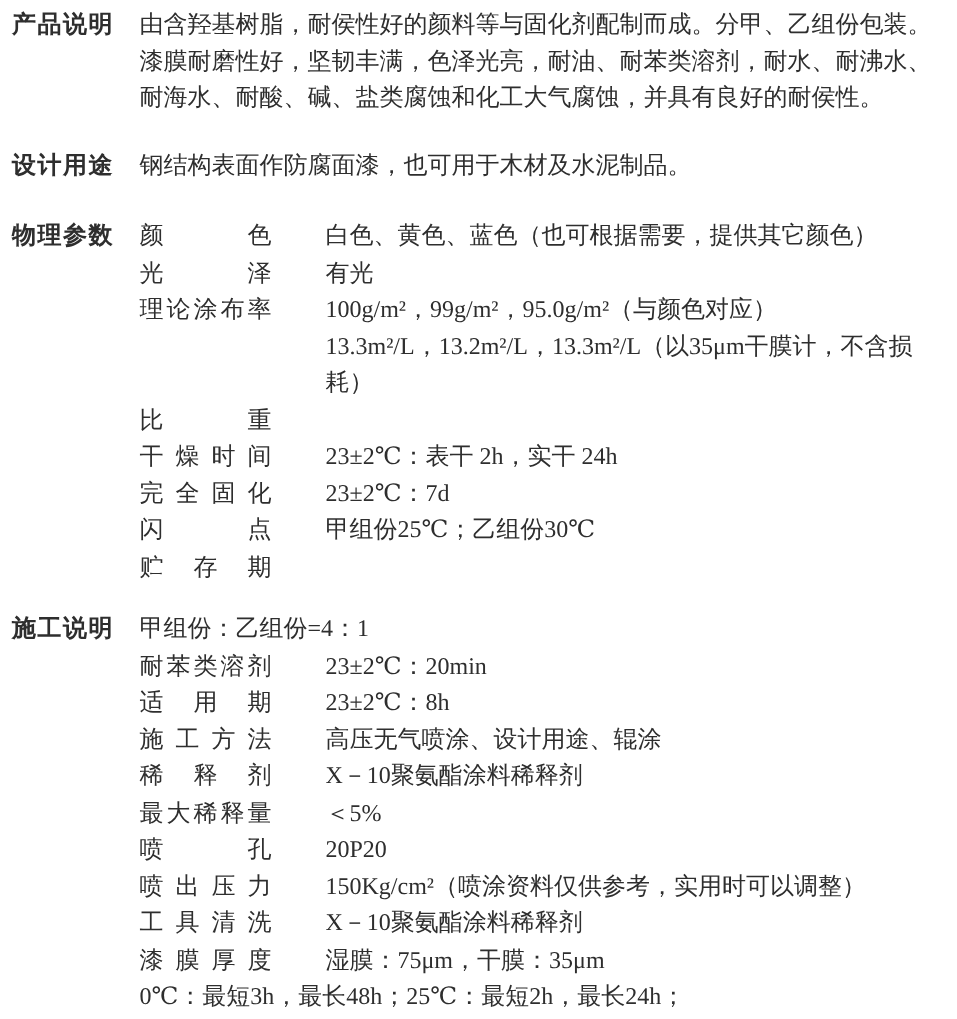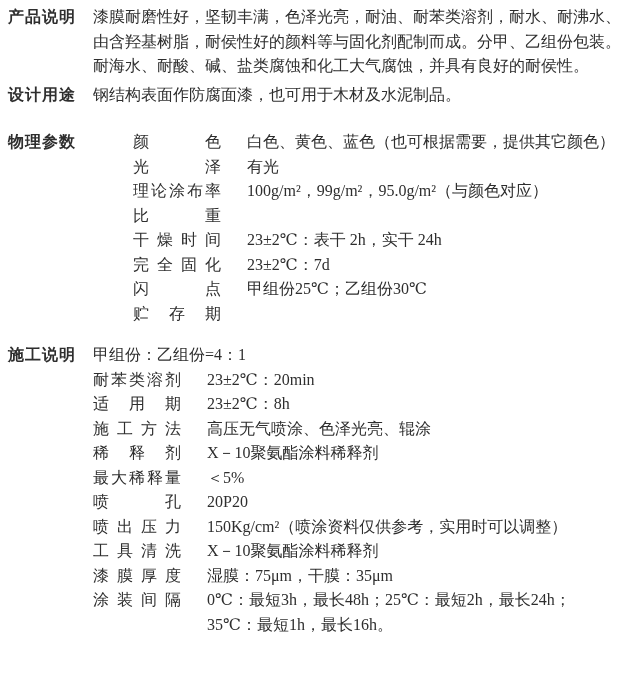--- a/index.html
+++ b/index.html
@@ -10,55 +10,55 @@
     box-sizing: border-box;
     padding: 5px 4px 2px 8px;
     background: #ffffff;
     color: #2e2e2e;
     font-family: "Liberation Serif", "DejaVu Serif", serif;
     font-size: 16px;
     line-height: 24.5px;
     overflow: hidden;
   }
   .section { display: flex; align-items: flex-start; }
-  .section + .section { margin-top: 4px; }
-  .section:nth-child(3) { margin-top: 23px; gap: 40px; }
+  .section + .section { margin-top: 20px; }
+  .section:nth-child(3) { margin-top: 23px; }
   .section:nth-child(4) { margin-top: 17px; }
   .section-title {
     flex: 0 0 85px;
     width: 85px;
     font-family: "Liberation Sans", "DejaVu Sans", sans-serif;
     font-weight: 700;
     letter-spacing: 1px;
     white-space: nowrap;
   }
   .section-body { flex: 1 1 auto; min-width: 0; }
   .para-line { white-space: nowrap; }
   .param-row { display: flex; align-items: flex-start; }
   .param-label {
     flex: 0 0 88px;
     width: 88px;
-    margin-right: 26px;
+    margin-right: 36px;
     text-align: justify;
     text-align-last: justify;
     white-space: normal;
   }
   .param-value { flex: 1 1 auto; min-width: 0; }
   .value-line { white-space: pre-wrap; }
 </style>
 </head>
 <body>
 
 <div class="page">
   <div id="sections-root">
       <div class="section">
         <div class="section-title">产品说明</div>
         <div class="section-body">
+          <div class="para-line">由含羟基树脂，耐侯性好的颜料等与固化剂配制而成。分甲、乙组份包装。</div>
           <div class="para-line">漆膜耐磨性好，坚韧丰满，色泽光亮，耐油、耐苯类溶剂，耐水、耐沸水、</div>
-          <div class="para-line">由含羟基树脂，耐侯性好的颜料等与固化剂配制而成。分甲、乙组份包装。</div>
           <div class="para-line">耐海水、耐酸、碱、盐类腐蚀和化工大气腐蚀，并具有良好的耐侯性。</div>
         </div>
       </div>
       <div class="section">
         <div class="section-title">设计用途</div>
         <div class="section-body">
           <div class="para-line">钢结构表面作防腐面漆，也可用于木材及水泥制品。</div>
         </div>
       </div>
       <div class="section">
@@ -73,20 +73,21 @@
           <div class="param-row">
             <div class="param-label">光泽</div>
             <div class="param-value">
               <div class="value-line">有光</div>
             </div>
           </div>
           <div class="param-row">
             <div class="param-label">理论涂布率</div>
             <div class="param-value">
               <div class="value-line">100g/m²，99g/m²，95.0g/m²（与颜色对应）</div>
+              <div class="value-line">13.3m²/L，13.2m²/L，13.3m²/L（以35μm干膜计，不含损耗）</div>
             </div>
           </div>
           <div class="param-row">
             <div class="param-label">比重</div>
           </div>
           <div class="param-row">
             <div class="param-label">干燥时间</div>
             <div class="param-value">
               <div class="value-line">23±2℃：表干 2h，实干 24h</div>
             </div>
@@ -124,21 +125,21 @@
           </div>
           <div class="param-row">
             <div class="param-label">适用期</div>
             <div class="param-value">
               <div class="value-line">23±2℃：8h</div>
             </div>
           </div>
           <div class="param-row">
             <div class="param-label">施工方法</div>
             <div class="param-value">
-              <div class="value-line">高压无气喷涂、色泽光亮、辊涂</div>
+              <div class="value-line">高压无气喷涂、设计用途、辊涂</div>
             </div>
           </div>
           <div class="param-row">
             <div class="param-label">稀释剂</div>
             <div class="param-value">
               <div class="value-line">X－10聚氨酯涂料稀释剂</div>
             </div>
           </div>
           <div class="param-row">
             <div class="param-label">最大稀释量</div>
@@ -164,21 +165,20 @@
               <div class="value-line">X－10聚氨酯涂料稀释剂</div>
             </div>
           </div>
           <div class="param-row">
             <div class="param-label">漆膜厚度</div>
             <div class="param-value">
               <div class="value-line">湿膜：75μm，干膜：35μm</div>
             </div>
           </div>
           <div class="param-row">
-            <div class="param-label">涂装间隔</div>
             <div class="param-value">
               <div class="value-line">0℃：最短3h，最长48h；25℃：最短2h，最长24h；</div>
               <div class="value-line">35℃：最短1h，最长16h。</div>
             </div>
           </div>
         </div>
       </div>
     </div>
 </div>
 

